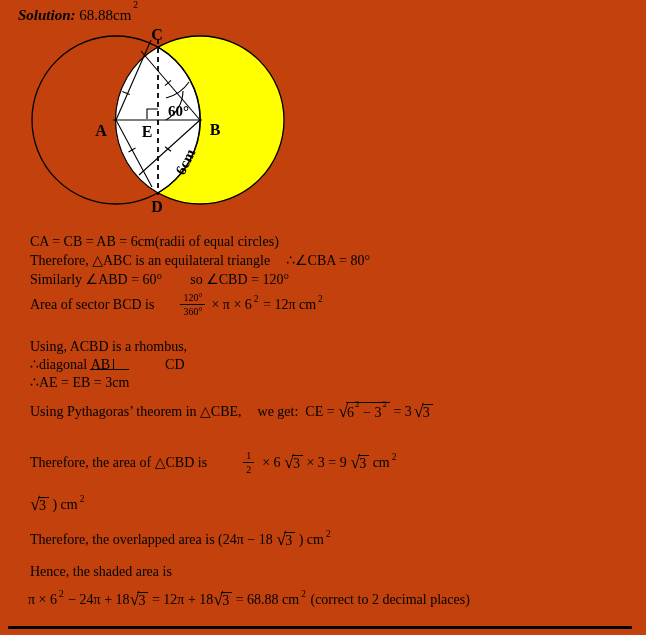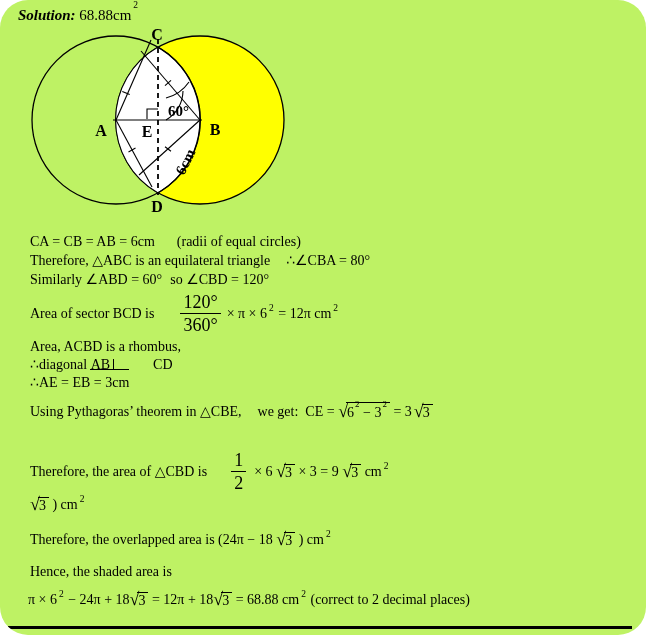--- a/index.html
+++ b/index.html
@@ -1,35 +1,35 @@
 <!DOCTYPE html>
 <html><head>
 <meta charset="utf-8">
 <style>
   html,body{margin:0;padding:0;background:#fff;}
   .page{
-    position:relative;width:646px;height:635px;background:#bef264;
-    font-family:"Liberation Serif",serif;color:#000;font-size:14px;overflow:hidden;border-radius:28px;
+    position:relative;width:646px;height:635px;background:#c2410c;
+    font-family:"Liberation Serif",serif;color:#000;font-size:14px;overflow:hidden;
   }
   .title{position:absolute;left:18px;top:6px;font-size:15px;white-space:pre;}
   .title .lbl{font-weight:bold;font-style:italic;}
   .sup{font-size:9.5px;position:relative;top:-6px;margin:0 1px 0 2px;}
   .line{position:absolute;left:30px;white-space:pre;line-height:18px;}
   .flexline{position:absolute;left:30px;display:flex;align-items:flex-end;white-space:pre;line-height:18px;}
   .fcenter{align-items:center;}
-  .frac{display:inline-block;text-align:center;font-size:18px;line-height:1.12;}
+  .frac{display:inline-block;text-align:center;font-size:10px;line-height:1.12;}
   .frac .num{display:block;border-bottom:1px solid #000;padding:0 3px 1px;}
   .frac .den{display:block;padding-top:1px;}
   .sqrt{display:inline-flex;align-items:baseline;}
   .sqrt .rad{font-size:18px;line-height:1;}
   .sqrt .vinc{line-height:1.05;border-top:1.2px solid #000;padding:1px 3px 0 1px;margin-left:-2px;}
   .vsup{font-size:9px;position:relative;top:-4px;margin-left:1px;}
   .ml2{margin-left:2px;}
-  .ml16{margin-left:16px;}.ml20{margin-left:8px;}.ml22{margin-left:22px;}
-  .ml24{margin-left:24px;}.ml26{margin-left:26px;}
+  .ml16{margin-left:16px;}.ml20{margin-left:28px;}.ml22{}
+  .ml24{margin-left:36px;}.ml26{margin-left:26px;}
   .mr6{margin-right:6px;}.mr8{margin-right:8px;}
   .ab-perp{position:relative;padding-right:19px;margin-left:0;}
   .ab-perp::before{content:"";position:absolute;left:-1px;right:0;bottom:2px;border-bottom:1.5px solid #000;}
   .ab-perp::after{content:"";position:absolute;right:15px;bottom:3px;height:10px;width:0;border-left:1.5px solid #000;}
   .rule{position:absolute;left:8px;top:626px;width:624px;height:3px;background:#000;}
   svg text{font-family:"Liberation Serif",serif;font-weight:bold;fill:#000;}
 </style>
 </head>
 <body>
 
@@ -76,21 +76,21 @@
 
   <div class="line" style="top:271px"><span>Similarly ∠ABD = 60°</span><span class="ml20">so ∠CBD = 120°</span></div>
 
   <div class="flexline fcenter" style="top:292px">
     <span>Area of sector BCD is</span>
     <span class="frac ml26 mr6"><span class="num">120°</span><span class="den">360°</span></span>
     <span>× π × 6</span><sup class="sup">2</sup>
     <span> = 12π cm</span><sup class="sup">2</sup>
   </div>
 
-  <div class="line" style="top:338px"><span>Area, ACBD is a rhombus,</span></div>
+  <div class="line" style="top:338px"><span>Using, ACBD is a rhombus,</span></div>
 
   <div class="line" style="top:356px"><span>∴diagonal </span><span class="ab-perp"><span>AB</span></span><span class="ml24">CD</span></div>
 
   <div class="line" style="top:374px"><span>∴AE = EB = 3cm</span></div>
 
   <div class="flexline" style="top:402px">
     <span>Using Pythagoras’ theorem in △CBE,</span>
     <span class="ml16">we get:  CE = </span>
     <span class="sqrt"><span class="rad">√</span><span class="vinc"><span>6</span><sup class="vsup">2</sup><span> − 3</span><sup class="vsup">2</sup></span></span>
     <span> = 3</span>

